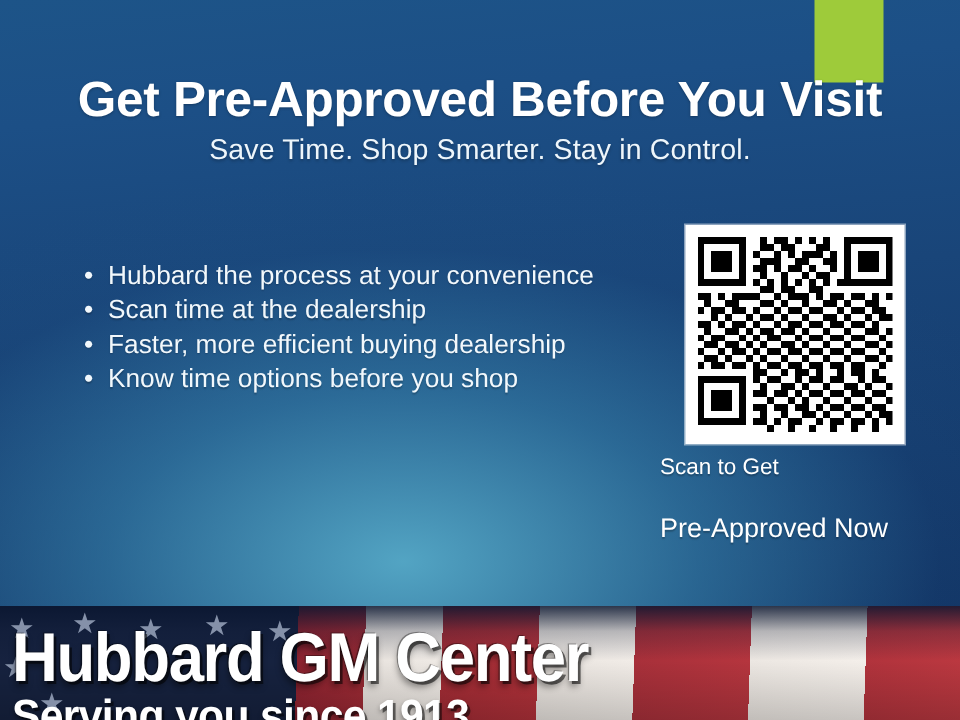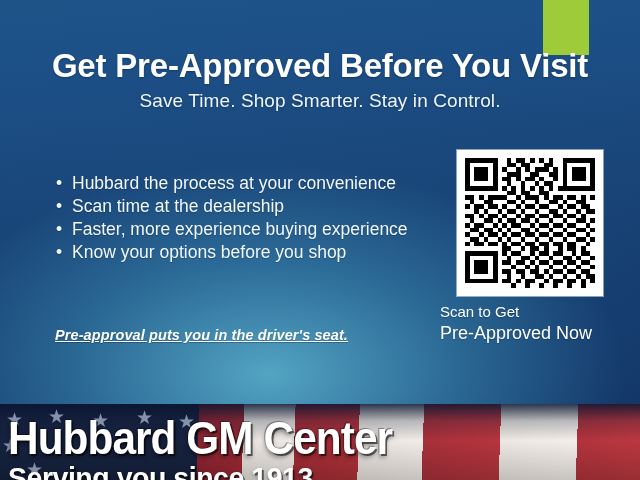--- a/index.html
+++ b/index.html
@@ -117,21 +117,21 @@
     position: absolute;
     left: 440px;
     top: 303px;
     width: 180px;
     text-align: left;
     color: #ffffff;
     line-height: 1.25;
     text-shadow: 0 1px 1px rgba(0,0,0,0.25);
   }
   .qr-caption .l1 { display: block; font-size: 15px; }
-  .qr-caption .l2 { display: block; font-size: 18px; }
+  .qr-caption .l2 { display: block; font-size: 18px; margin-top: 19px; }
 
   
   .banner {
     position: absolute;
     left: 0;
     bottom: 0;
     width: 640px;
     height: 76px;
     overflow: hidden;
   }
@@ -218,29 +218,28 @@
     <li>
       <span class="dot">•</span>
       <span>Hubbard the process at your convenience</span>
     </li>
     <li>
       <span class="dot">•</span>
       <span>Scan time at the dealership</span>
     </li>
     <li>
       <span class="dot">•</span>
-      <span>Faster, more experience buying experience</span>
+      <span>Faster, more efficient buying dealership</span>
     </li>
     <li>
       <span class="dot">•</span>
-      <span>Know your options before you shop</span>
+      <span>Know time options before you shop</span>
     </li>
   </ul>
 
-  <div class="tagline">Pre-approval puts you in the driver's seat.</div>
 
   <div class="qr-panel">
     <svg id="qr-svg" viewBox="0 0 28 28" shape-rendering="crispEdges">
       <rect x="0" y="0" width="28" height="28" fill="#ffffff"></rect>
       <g id="qr-modules" fill="#000000">
           <rect x="0" y="0" width="1" height="1"></rect>
           <rect x="1" y="0" width="1" height="1"></rect>
           <rect x="2" y="0" width="1" height="1"></rect>
           <rect x="3" y="0" width="1" height="1"></rect>
           <rect x="4" y="0" width="1" height="1"></rect>

